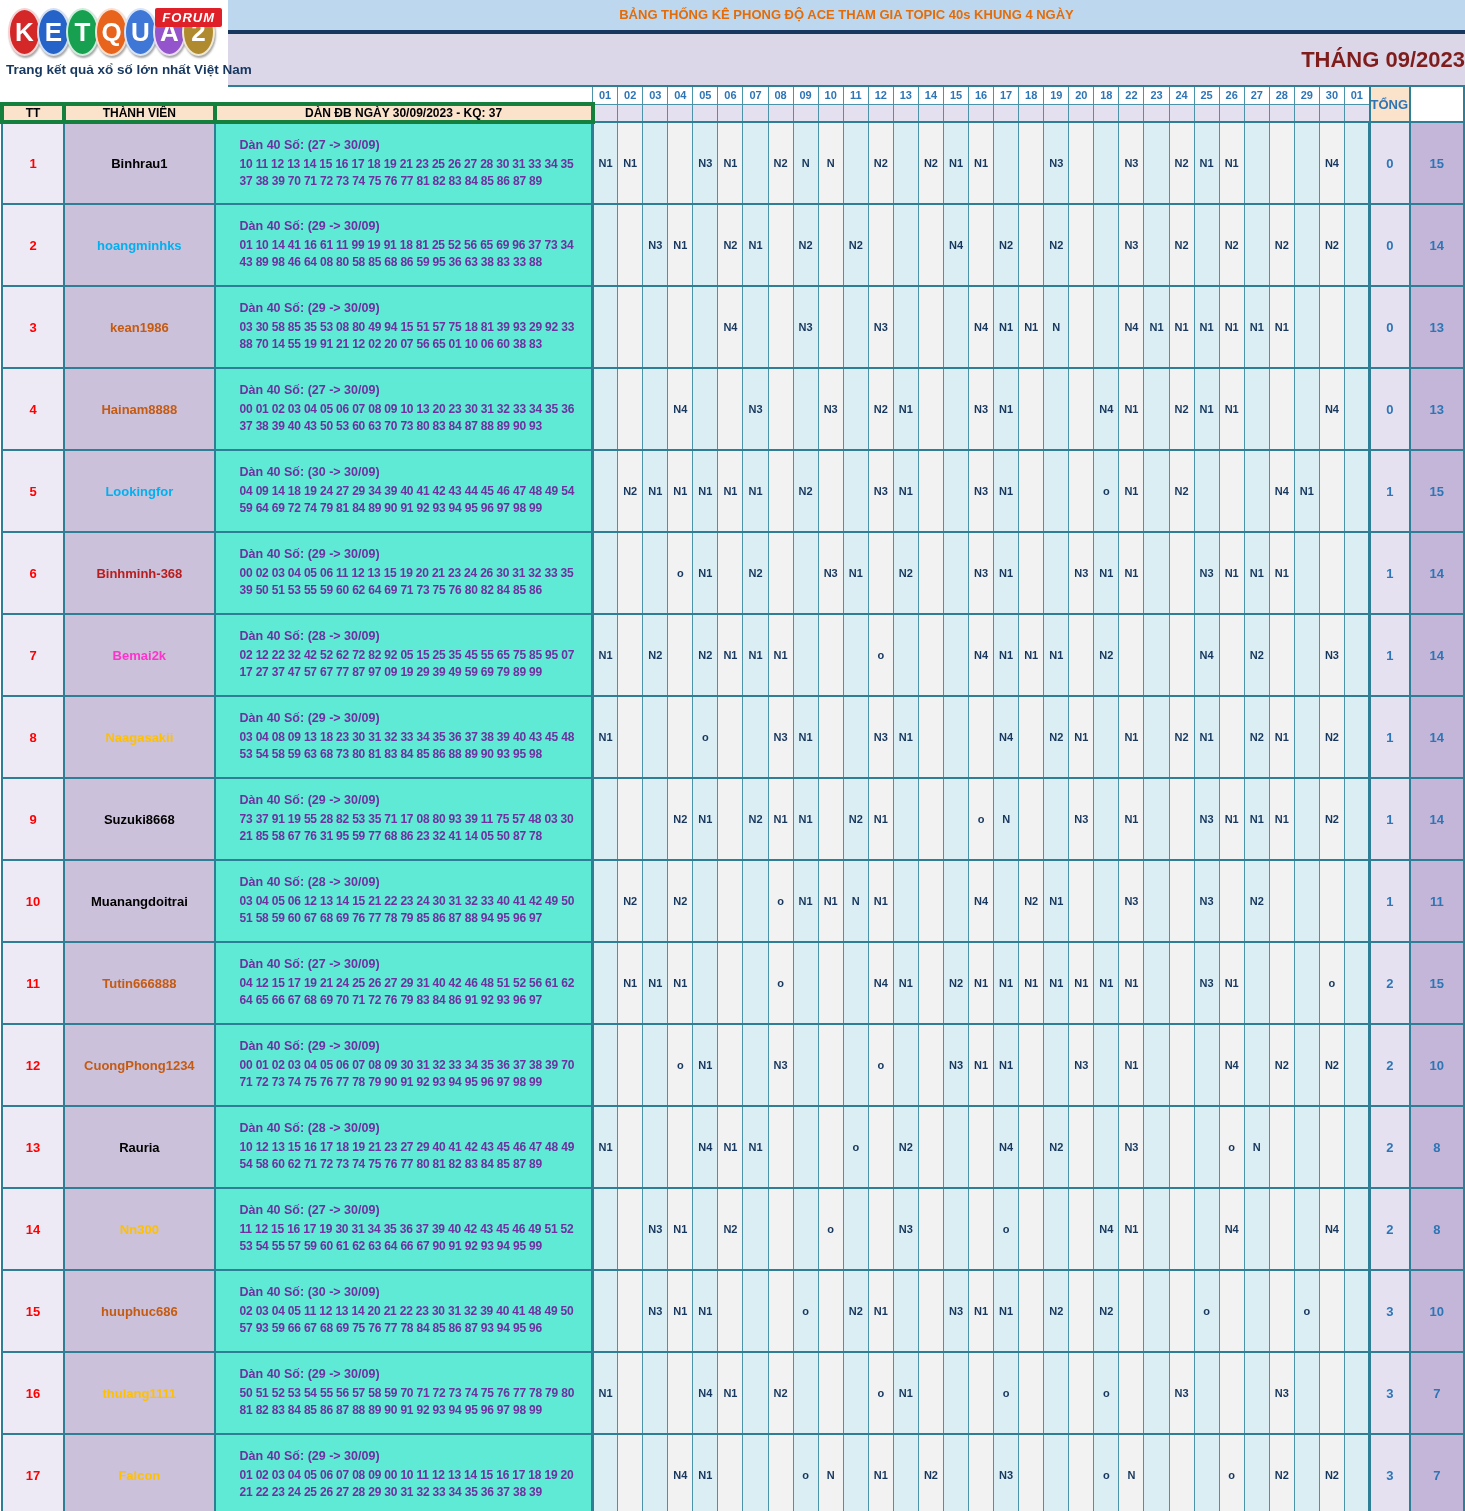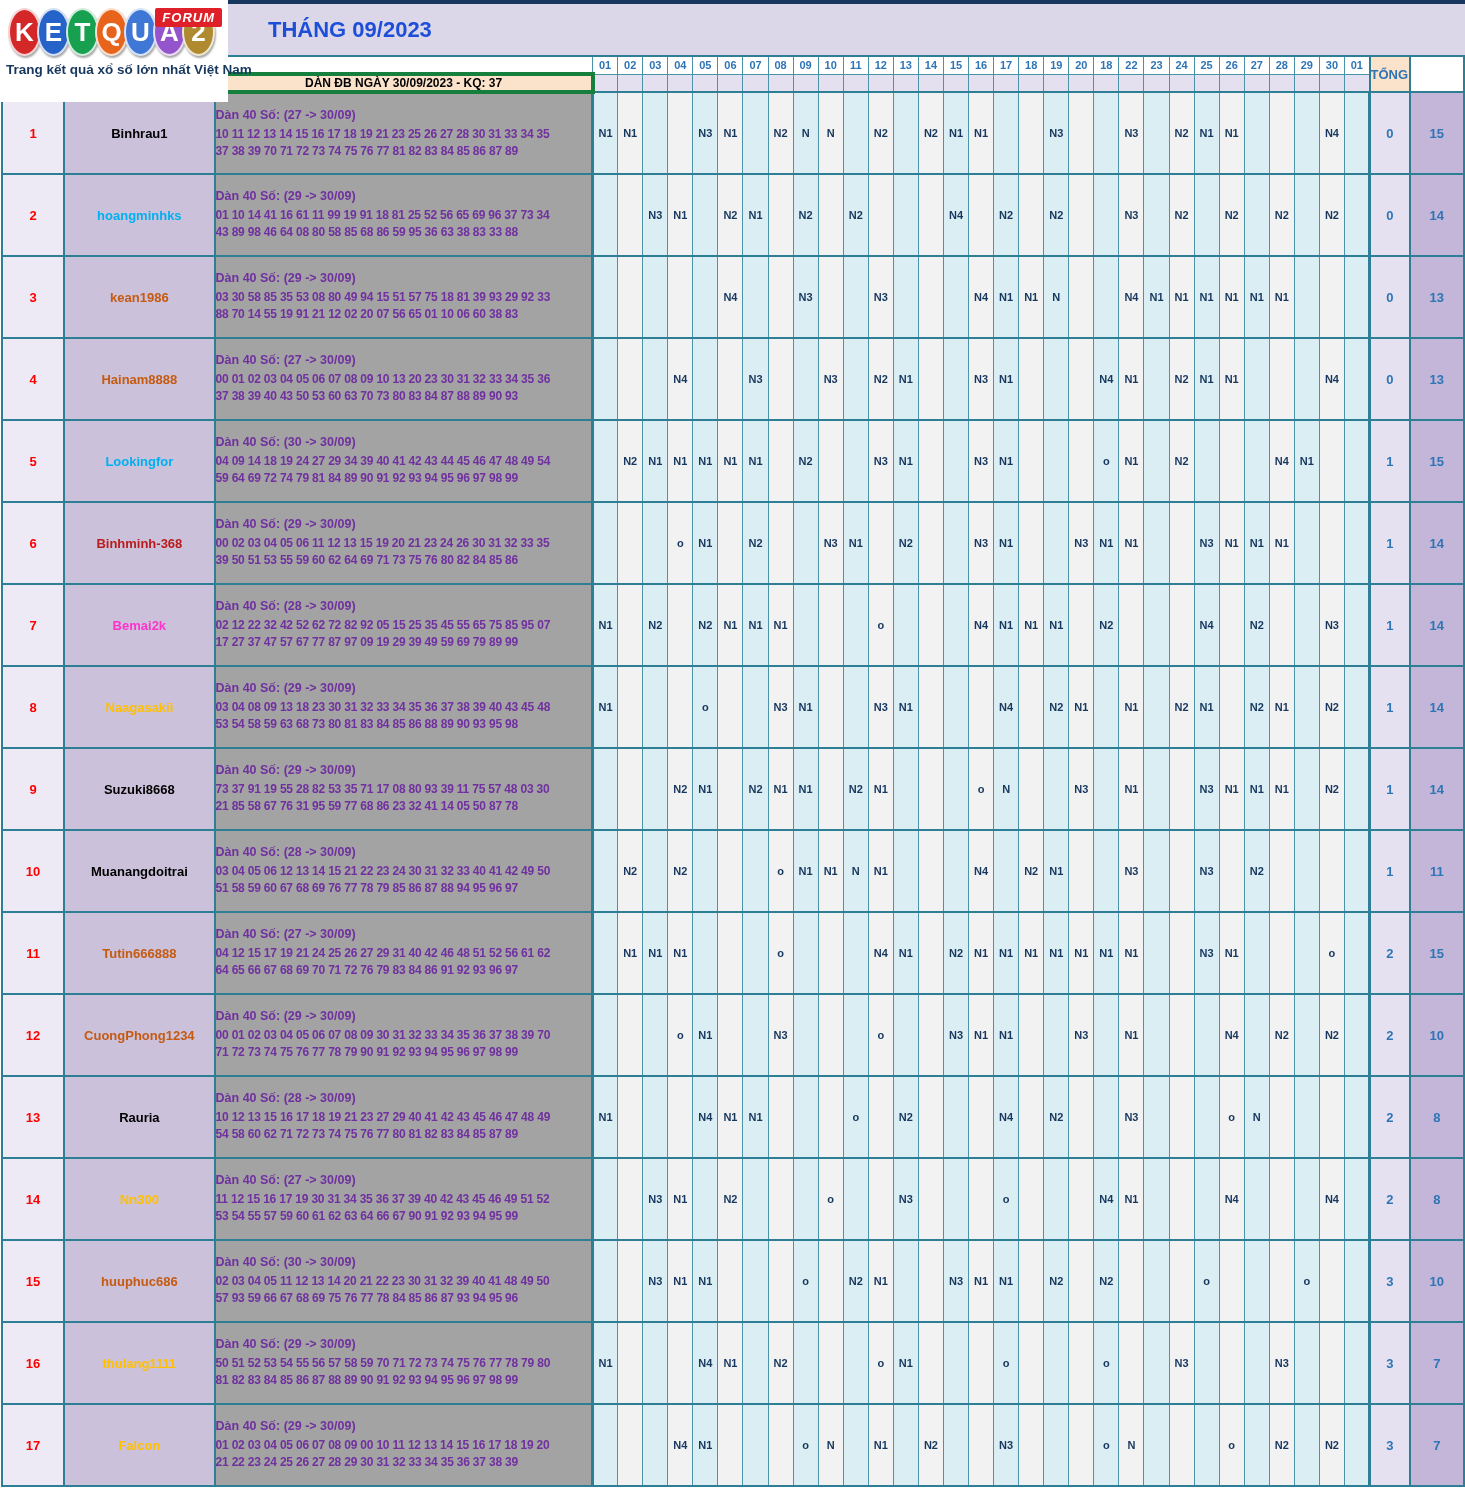--- a/index.html
+++ b/index.html
@@ -1,21 +1,21 @@
 <!DOCTYPE html>
 <html><head>
 <meta charset="utf-8">
 <style>
   html,body{margin:0;padding:0;background:#fff;}
   .page{width:1465px;height:1511px;position:relative;background:#fff;
         font-family:"Liberation Sans","DejaVu Sans",sans-serif;font-weight:bold;overflow:hidden;}
   .band1{margin-left:228px;height:30px;background:#bdd7ee;color:#e36c09;
          font-size:13px;text-align:center;line-height:30px;}
-  .band2{margin-left:228px;height:51px;background:#dbd7e9;color:#1d4ed8;
-         font-size:22px;text-align:left;line-height:51px;border-top:4px solid #17375e;padding-left:40px;}
+  .band2{margin-left:228px;height:51px;background:#dbd7e9;color:#7f1d1d;
+         font-size:22px;text-align:right;line-height:51px;border-top:4px solid #17375e;padding-left:40px;}
   .logo{position:absolute;top:0;left:0;width:228px;height:96px;background:#fff;z-index:5;padding-top:6px;}
   .letters{display:flex;align-items:center;padding-left:8px;height:52px;}
   .letters span{display:inline-flex;align-items:center;justify-content:center;
       width:29px;height:44px;border-radius:50%;color:#fff;font-size:26px;margin-right:-4px;
       border:2px solid rgba(255,255,255,.8);box-shadow:1px 2px 2px rgba(0,0,0,.35);}
   .forum{position:absolute;top:8px;right:6px;background:#e02028;color:#fff;
          font-style:italic;font-size:13px;padding:2px 7px;border-radius:2px;letter-spacing:1px;}
   .tagline{color:#17375e;font-size:13.5px;padding-left:6px;margin-top:4px;white-space:nowrap;}
   table{border-collapse:collapse;table-layout:fixed;width:1465px;border:2px solid #2e7e95;}
   td{border:1px solid #4a93a8;overflow:hidden;white-space:nowrap;padding:0;
@@ -24,33 +24,36 @@
   tr.kq-row{height:15px;}
   .corner{background:#ffffff;border:none;}
   .daylbl{background:#ffffff;color:#2e75b6;font-size:11px;}
   .kq{background:#e4e0ef;color:#ff0000;font-size:11px;padding-left:44px;}
   .hpeach{background:#fbe2cb;color:#000000;font-size:12px;border:4px solid #15803d;}
   .tongket{background:#fbe2cb;color:#2e75b6;font-size:13px;border:2px solid #2e7e95;}
   tbody tr{height:82px;}
   tbody td{border-top:2px solid #2e7e95;border-bottom:2px solid #2e7e95;}
   td.tt{background:#edeaf6;color:#ff0000;font-size:13px;border-left:2px solid #2e7e95;border-right:2px solid #2e7e95;}
   td.member{background:#ccc1da;font-size:13px;border-right:2px solid #2e7e95;}
-  td.dan{background:#a3a3a3;color:#7030a0;text-align:left;border-right:3px solid #2e7e95;}
+  td.dan{background:#5eead4;color:#7030a0;text-align:left;padding-left:24px;border-right:3px solid #2e7e95;}
   .dan-title{font-size:12.5px;margin-bottom:4px;}
   .dan-num{font-size:12px;letter-spacing:-0.2px;line-height:17px;}
   td.c{font-size:11px;color:#17375e;}
   td.codd{background:#daeef3;}
   td.cev{background:#f2f2f2;}
   td.t1{background:#e6e1f1;color:#2e75b6;font-size:13px;border-left:3px solid #2e7e95;border-right:2px solid #2e7e95;}
   td.t2{background:#c3b6d8;color:#2e75b6;font-size:13px;}
 </style>
 </head>
 <body>
 
 <div class="page">
+  <div class="band1">
+    <span>BẢNG THỐNG KÊ PHONG ĐỘ ACE THAM GIA TOPIC 40s KHUNG 4 NGÀY</span>
+  </div>
   <div class="band2">
     <span>THÁNG 09/2023</span>
   </div>
 
   <div class="logo">
     <div class="letters">
         <span style="background: rgb(212, 39, 40);">K</span>
         <span style="background: rgb(37, 99, 201);">E</span>
         <span style="background: rgb(22, 160, 79);">T</span>
         <span style="background: rgb(232, 100, 28);">Q</span>

